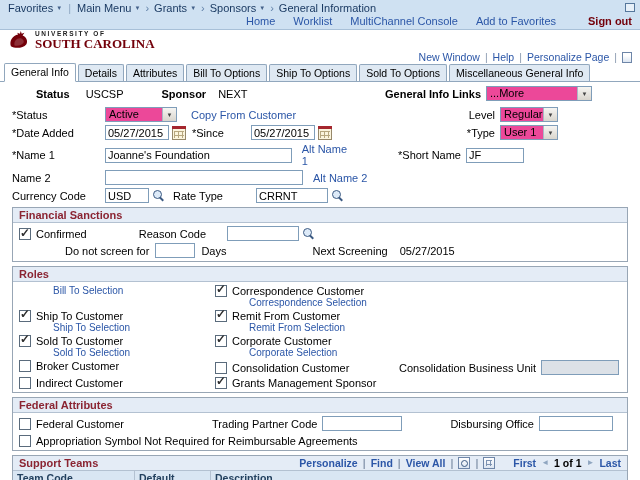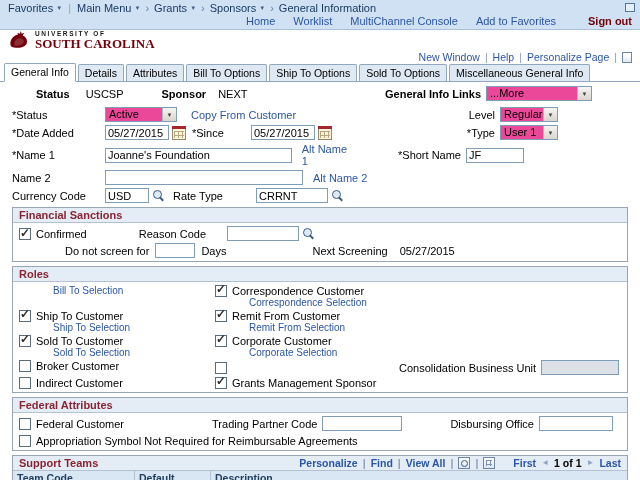--- a/index.html
+++ b/index.html
@@ -277,20 +277,21 @@
             <span>Corporate Customer</span>
           </div>
         <div class="rsub"><a class="link">Corporate Selection</a></div>
       </div>
       <div class="rtop">
         <span class="cb"></span>
           <span>Broker Customer</span>
       </div>
       <div class="rwide">
         <span class="cb"></span>
+        <span>Consolidation Customer</span>
         <span style="margin-left:auto">Consolidation Business Unit</span>
         <input class="inp dis" disabled="" style="width: 78px; margin-right: 2px;" value="">
       </div>
       <div class="rtop">
         <span class="cb"></span>
           <span>Indirect Customer</span>
       </div>
       <div class="rtop">
         <span class="cb checked"></span>
           <span>Grants Management Sponsor</span>

